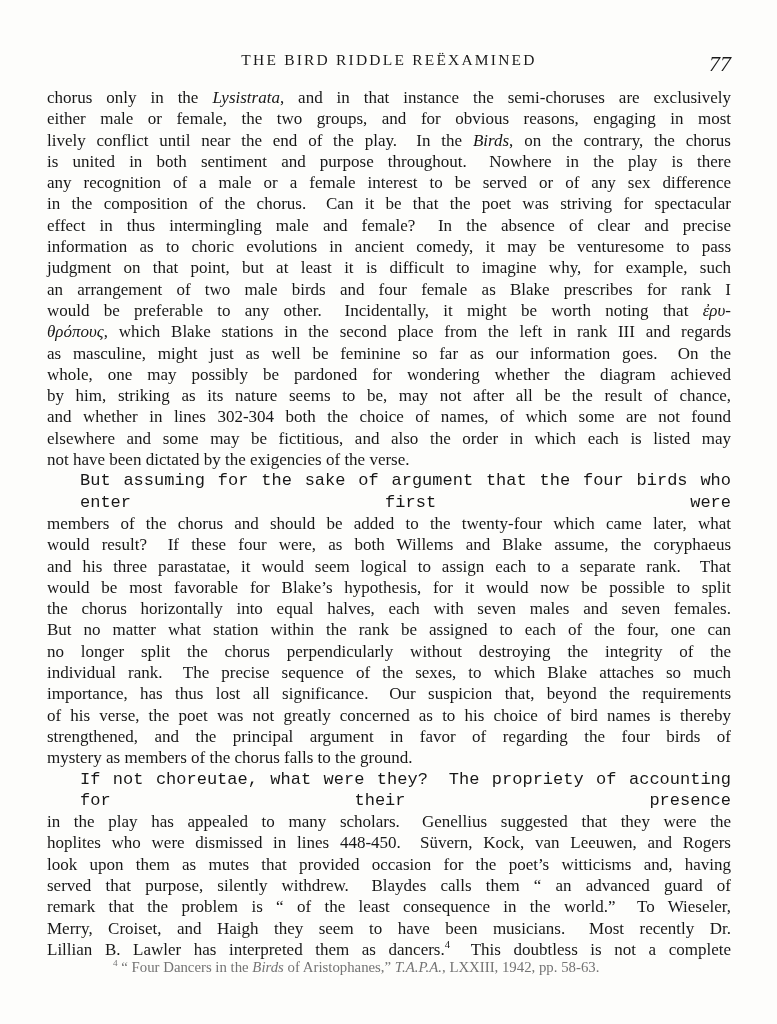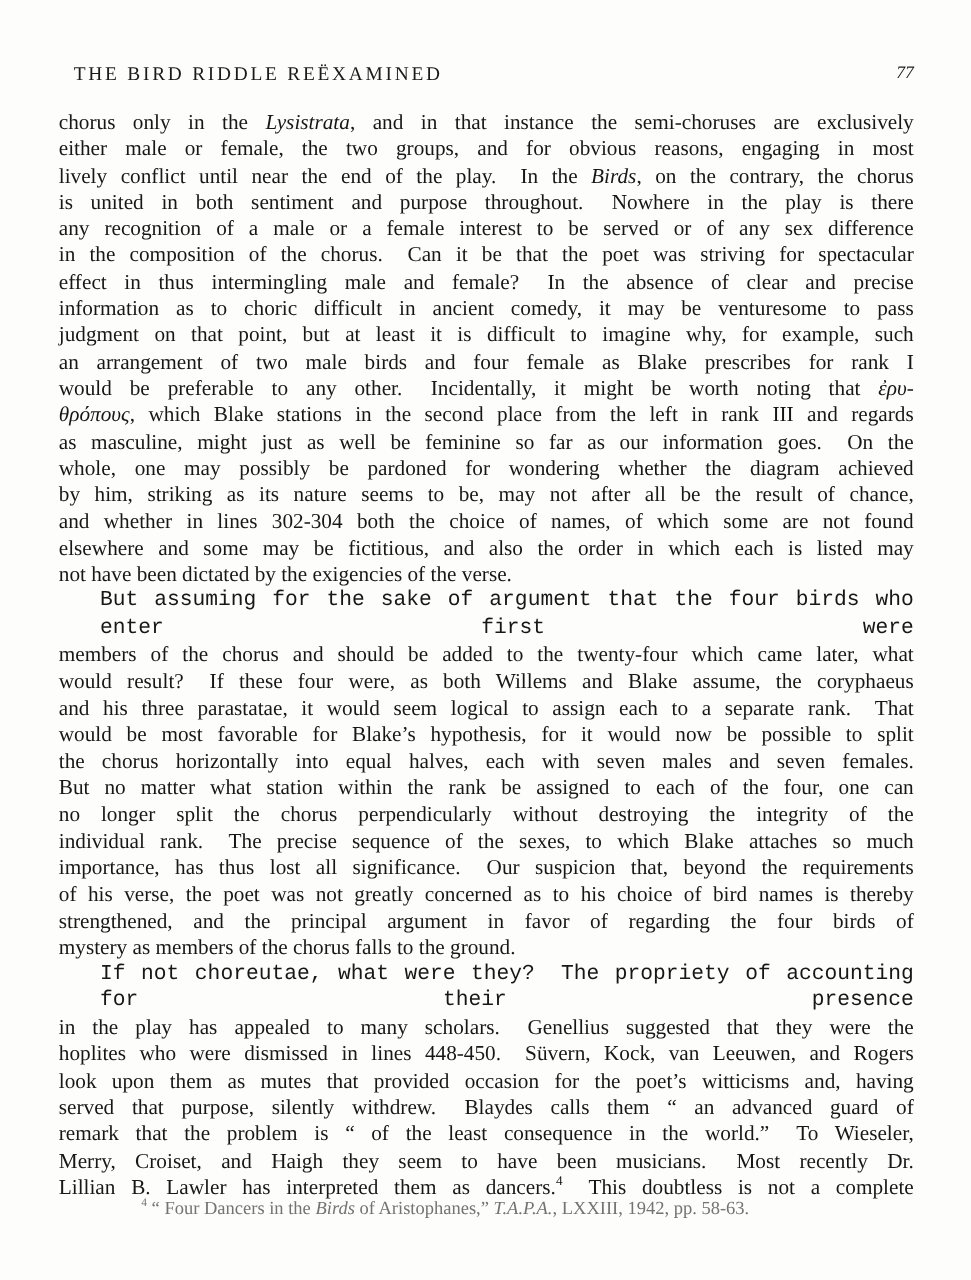--- a/index.html
+++ b/index.html
@@ -17,33 +17,33 @@
   }
   .running-head {
     position: absolute;
     top: 51px;
     left: 47px;
     width: 684px;
     height: 22px;
   }
   .running-head .title {
     position: absolute;
-    left: 12px;
+    left: 0;
     right: 0;
-    text-align: left;
+    text-align: center;
     font-size: 15.5px;
     letter-spacing: 2.2px;
     color: #1a1a1a;
   }
   .running-head .pagenum {
     position: absolute;
     right: 0;
     top: 0;
     font-style: italic;
-    font-size: 14px;
+    font-size: 22px;
     color: #1a1a1a;
   }
   .text-block {
     position: absolute;
     left: 47px;
     top: 87px;
     width: 684px;
   }
   .para { margin: 0; padding: 0; }
   .line {
@@ -83,21 +83,21 @@
 
 <div class="text-block">
     <div class="para">
       <div class="line"><span>chorus only in the </span><span class="it">Lysistrata</span><span>, and in that instance the semi-choruses are exclusively</span></div>
       <div class="line"><span>either male or female, the two groups, and for obvious reasons, engaging in most</span></div>
       <div class="line"><span>lively conflict until near the end of the play.  In the </span><span class="it">Birds</span><span>, on the contrary, the chorus</span></div>
       <div class="line"><span>is united in both sentiment and purpose throughout.  Nowhere in the play is there</span></div>
       <div class="line"><span>any recognition of a male or a female interest to be served or of any sex difference</span></div>
       <div class="line"><span>in the composition of the chorus.  Can it be that the poet was striving for spectacular</span></div>
       <div class="line"><span>effect in thus intermingling male and female?  In the absence of clear and precise</span></div>
-      <div class="line"><span>information as to choric difficult in ancient comedy, it may be venturesome to pass</span></div>
+      <div class="line"><span>information as to choric evolutions in ancient comedy, it may be venturesome to pass</span></div>
       <div class="line"><span>judgment on that point, but at least it is difficult to imagine why, for example, such</span></div>
       <div class="line"><span>an arrangement of two male birds and four female as Blake prescribes for rank I</span></div>
       <div class="line"><span>would be preferable to any other.  Incidentally, it might be worth noting that </span><span class="it">ἐρυ-</span></div>
       <div class="line"><span class="it">θρόπους</span><span>, which Blake stations in the second place from the left in rank III and regards</span></div>
       <div class="line"><span>as masculine, might just as well be feminine so far as our information goes.  On the</span></div>
       <div class="line"><span>whole, one may possibly be pardoned for wondering whether the diagram achieved</span></div>
       <div class="line"><span>by him, striking as its nature seems to be, may not after all be the result of chance,</span></div>
       <div class="line"><span>and whether in lines 302-304 both the choice of names, of which some are not found</span></div>
       <div class="line"><span>elsewhere and some may be fictitious, and also the order in which each is listed may</span></div>
       <div class="line flush-left"><span>not have been dictated by the exigencies of the verse.</span></div>

